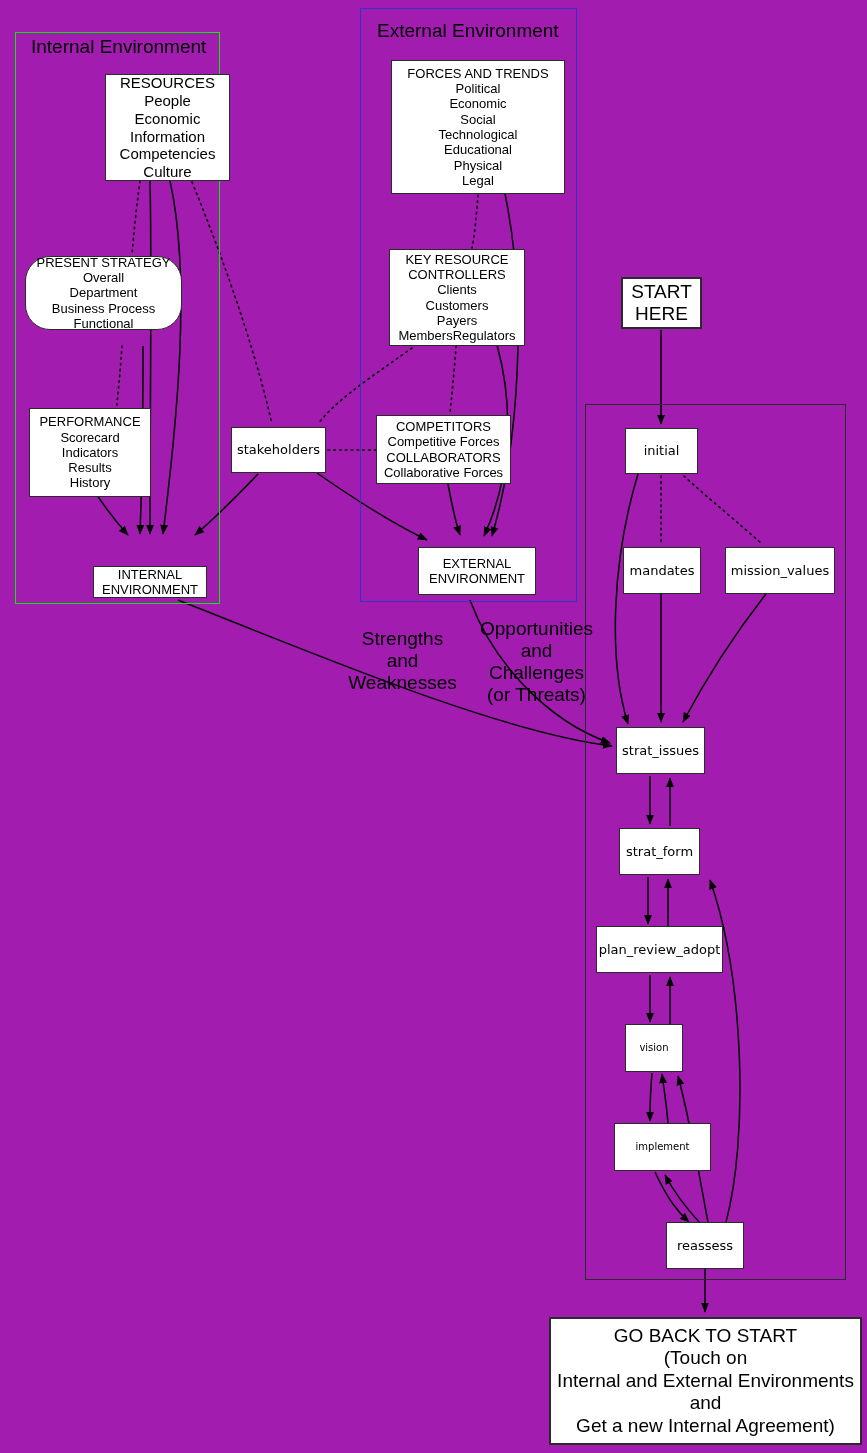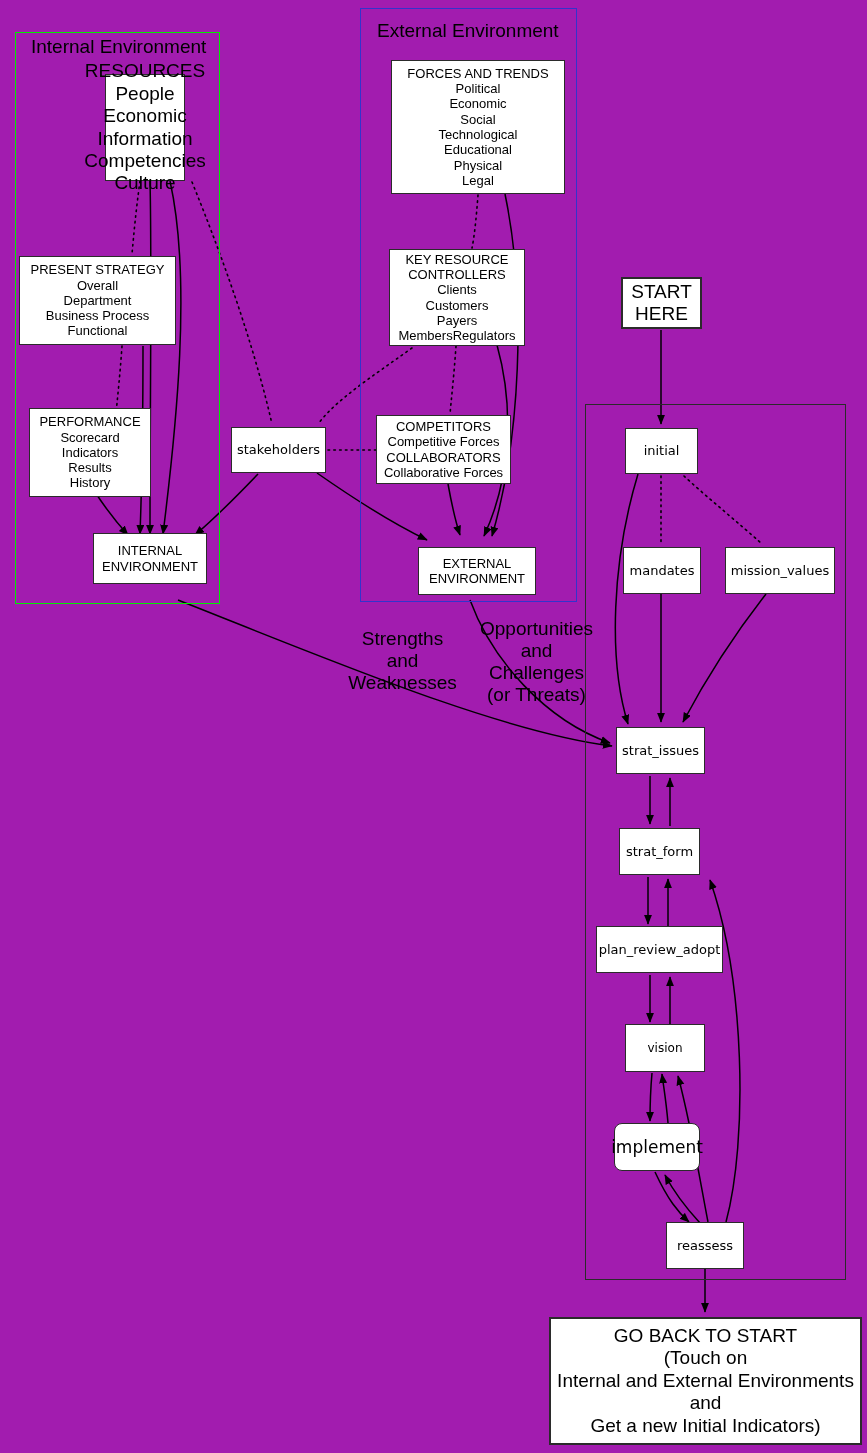--- a/index.html
+++ b/index.html
@@ -88,46 +88,46 @@
   </svg>
 
   <div class="cluster" style="left:15px;top:32px;width:205px;height:572px;border:1.8px solid #00ee00;"></div>
   <div class="cluster-title" style="left:31px;top:36px;">Internal Environment</div>
 
   <div class="cluster" style="left:360px;top:8px;width:217px;height:594px;border:1.8px solid #3333cc;"></div>
   <div class="cluster-title" style="left:377px;top:20px;">External Environment</div>
 
   <div class="cluster" style="left:585px;top:404px;width:261px;height:876px;border:1.5px solid #2b2b2b;"></div>
 
-  <div class="nodebox" style="left:105px;top:74px;width:80px;height:107px;font-size:19px;">
+  <div class="nodebox" style="left:105px;top:74px;width:125px;height:107px;font-size:15px;">
     <span class="nb-line">RESOURCES</span>
     <span class="nb-line">People</span>
     <span class="nb-line">Economic</span>
     <span class="nb-line">Information</span>
     <span class="nb-line">Competencies</span>
     <span class="nb-line">Culture</span>
   </div>
 
-  <div class="nodebox" style="left:19px;top:256px;width:157px;height:89px;font-size:13px;">
+  <div class="nodebox" style="left:25px;top:256px;width:157px;height:74px;font-size:13px;border-radius:25px;">
     <span class="nb-line">PRESENT STRATEGY</span>
     <span class="nb-line">Overall</span>
     <span class="nb-line">Department</span>
     <span class="nb-line">Business Process</span>
     <span class="nb-line">Functional</span>
   </div>
 
   <div class="nodebox" style="left:29px;top:408px;width:122px;height:89px;font-size:13px;">
     <span class="nb-line">PERFORMANCE</span>
     <span class="nb-line">Scorecard</span>
     <span class="nb-line">Indicators</span>
     <span class="nb-line">Results</span>
     <span class="nb-line">History</span>
   </div>
 
-  <div class="nodebox" style="left:93px;top:533px;width:114px;height:51px;font-size:13px;">
+  <div class="nodebox" style="left:93px;top:566px;width:114px;height:32px;font-size:13px;">
     <span class="nb-line">INTERNAL</span>
     <span class="nb-line">ENVIRONMENT</span>
   </div>
 
   <div class="nodebox" style="left:391px;top:60px;width:174px;height:134px;font-size:13px;">
     <span class="nb-line">FORCES AND TRENDS</span>
     <span class="nb-line">Political</span>
     <span class="nb-line">Economic</span>
     <span class="nb-line">Social</span>
     <span class="nb-line">Technological</span>
@@ -183,38 +183,38 @@
   </div>
 
   <div class="nodebox" style="left:619px;top:828px;width:81px;height:47px;font-size:13px;">
     <span class="nb-line mono">strat_form</span>
   </div>
 
   <div class="nodebox" style="left:596px;top:926px;width:127px;height:47px;font-size:13px;">
     <span class="nb-line mono">plan_review_adopt</span>
   </div>
 
-  <div class="nodebox" style="left:625px;top:1024px;width:80px;height:48px;font-size:12px;">
+  <div class="nodebox" style="left:625px;top:1024px;width:58px;height:48px;font-size:10px;">
     <span class="nb-line mono">vision</span>
   </div>
 
-  <div class="nodebox" style="left:614px;top:1123px;width:86px;height:48px;font-size:17px;border-radius:8px;">
+  <div class="nodebox" style="left:614px;top:1123px;width:97px;height:48px;font-size:10px;">
     <span class="nb-line mono">implement</span>
   </div>
 
   <div class="nodebox" style="left:666px;top:1222px;width:78px;height:47px;font-size:13px;">
     <span class="nb-line mono">reassess</span>
   </div>
 
   <div class="nodebox bold" style="left:549px;top:1317px;width:313px;height:128px;font-size:19px;">
     <span class="nb-line">GO BACK TO START</span>
     <span class="nb-line">(Touch on</span>
     <span class="nb-line">Internal and External Environments</span>
     <span class="nb-line">and</span>
-    <span class="nb-line">Get a new Initial Indicators)</span>
+    <span class="nb-line">Get a new Internal Agreement)</span>
   </div>
 
   <div class="freelabel" style="left:345px;top:628px;width:115px;">
     <span class="nb-line">Strengths</span>
     <span class="nb-line">and</span>
     <span class="nb-line">Weaknesses</span>
   </div>
 
   <div class="freelabel" style="left:478px;top:618px;width:117px;">
     <span class="nb-line">Opportunities</span>

